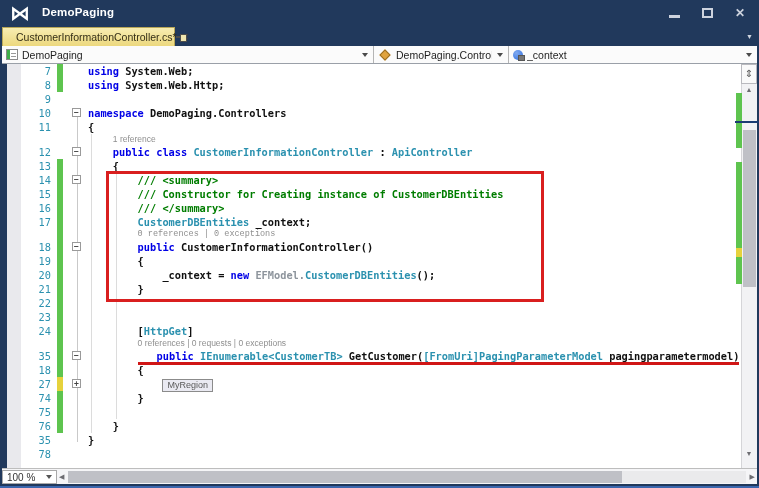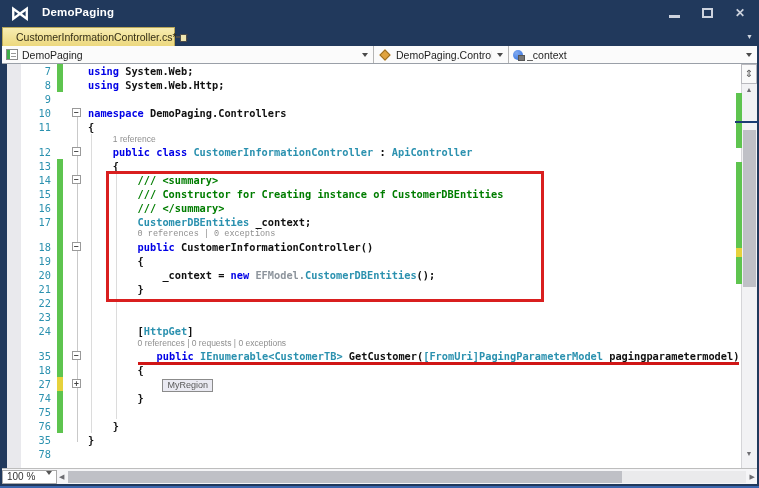--- a/index.html
+++ b/index.html
@@ -87,21 +87,21 @@
   .vthumb{position:absolute;left:743px;top:130px;width:13px;height:157px;background:var(--scroll_thumb);}
   .mark{position:absolute;left:736px;width:6px;z-index:4;}
   .mark-g1{top:93px;height:55px;background:var(--change_green);}
   .mark-g2{top:162px;height:86px;background:var(--change_green);}
   .mark-y{top:248px;height:9px;background:var(--change_yellow);}
   .mark-g3{top:257px;height:27px;background:var(--change_green);}
   .caret-mark{position:absolute;left:735px;top:121px;width:24px;height:2px;background:#1b3d73;z-index:5;}
 
   
   .hband{position:absolute;left:2px;top:468px;width:755px;height:16px;background:#f5f5f7;border-top:1px solid #bdbdbd;}
-  .zoomctl{position:absolute;left:0;top:1px;width:55px;height:14px;background:#fff;border:1px solid #a9a9a9;display:flex;}
+  .zoomctl{position:absolute;left:0;top:1px;width:55px;height:14px;background:#fff;border:1px solid #a9a9a9;display:flex;align-items:center;}
   .zoom-label{font-size:10px;color:#333;padding-left:4px;flex:1;}
   .zoom-arrow{width:0;height:0;border-left:3px solid transparent;border-right:3px solid transparent;border-top:4px solid #555;margin-right:4px;}
   .hs-left{position:absolute;left:57px;top:4px;color:var(--scroll_arrow);font-size:7px;}
   .hs-right{position:absolute;right:2px;top:4px;color:var(--scroll_arrow);font-size:7px;}
   .htrack{position:absolute;left:66px;top:2px;width:678px;height:12px;background:#eaeaec;}
   .hthumb{position:absolute;left:0;top:0;width:554px;height:12px;background:var(--scroll_thumb);}
   .bottomstrip{position:absolute;left:0;top:484px;width:759px;height:4px;background:var(--title_bg);border-bottom:2px solid #3a66ad;}
 </style>
 </head>
 <body>

